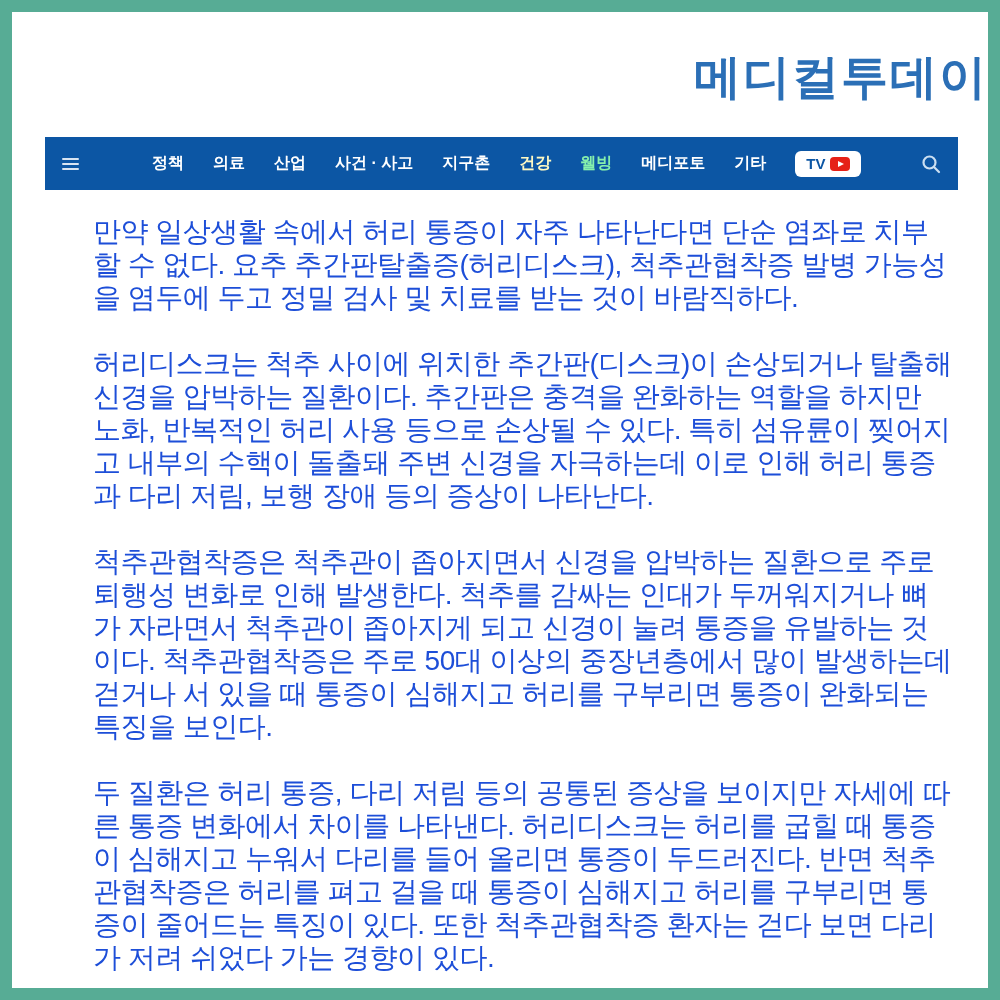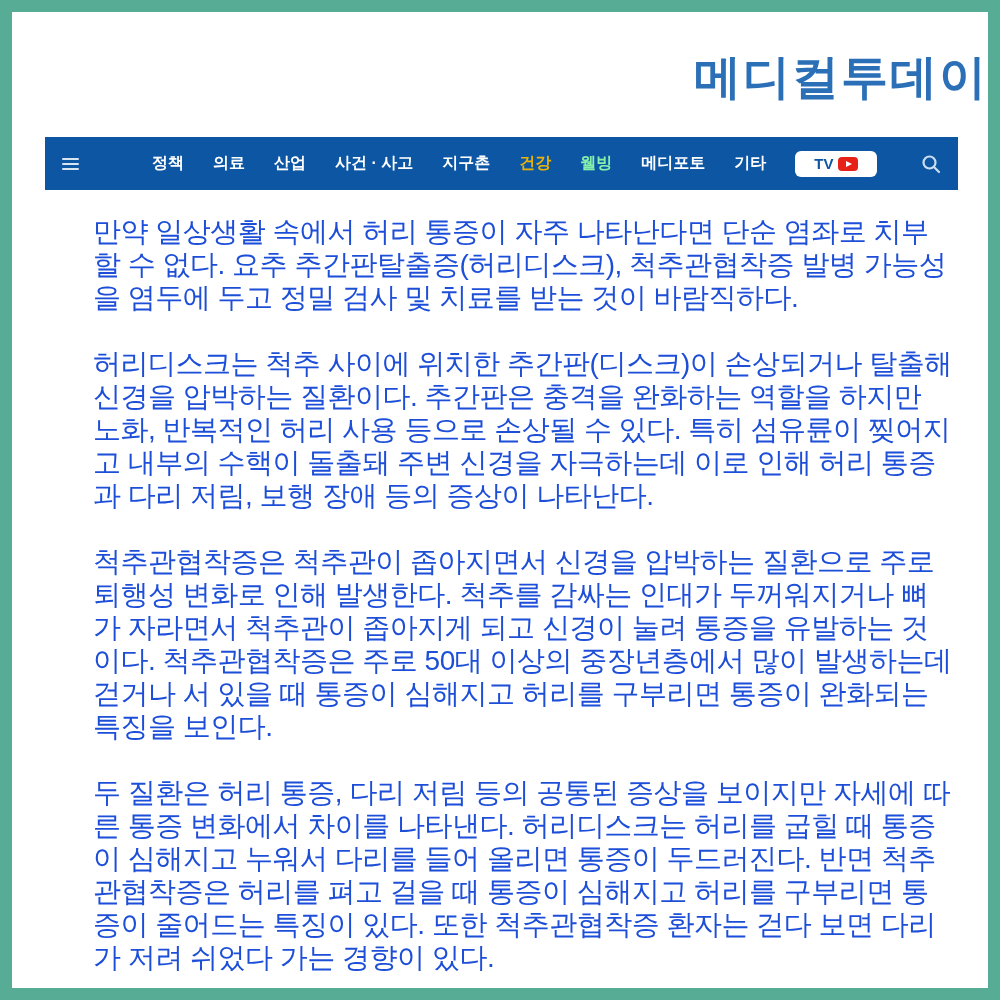--- a/index.html
+++ b/index.html
@@ -53,28 +53,28 @@
     gap:29px;
     margin-left:73px;
   }
   .nav-item {
     color:#ffffff;
     font-size:16px;
     font-weight:bold;
     white-space:nowrap;
     cursor:pointer;
   }
-  .nav-item.active  { color:#eab308; }
+  .nav-item.active  { color:#fef9c3; }
   .nav-item.visited { color:#86efac; }
   .tv-badge {
     display:flex; align-items:center; gap:5px;
     background:#ffffff;
     border-radius:6px;
     height:26px;
-    padding:0 19px;
+    padding:0 11px;
     cursor:pointer;
   }
   .tv-badge .tv-label { color:#0C56A4; font-size:15px; font-weight:bold; }
   .yt-icon {
     width:20px; height:14px;
     background:#E62117;
     border-radius:4px;
     position:relative;
   }
   .yt-icon::after {

